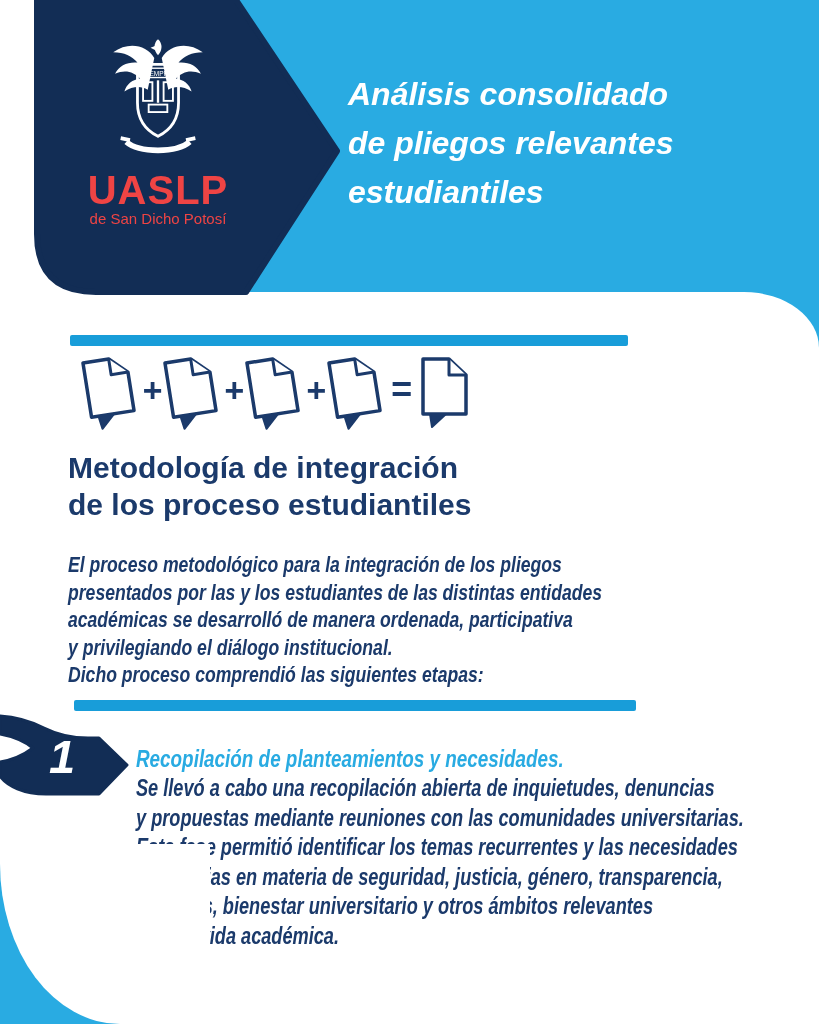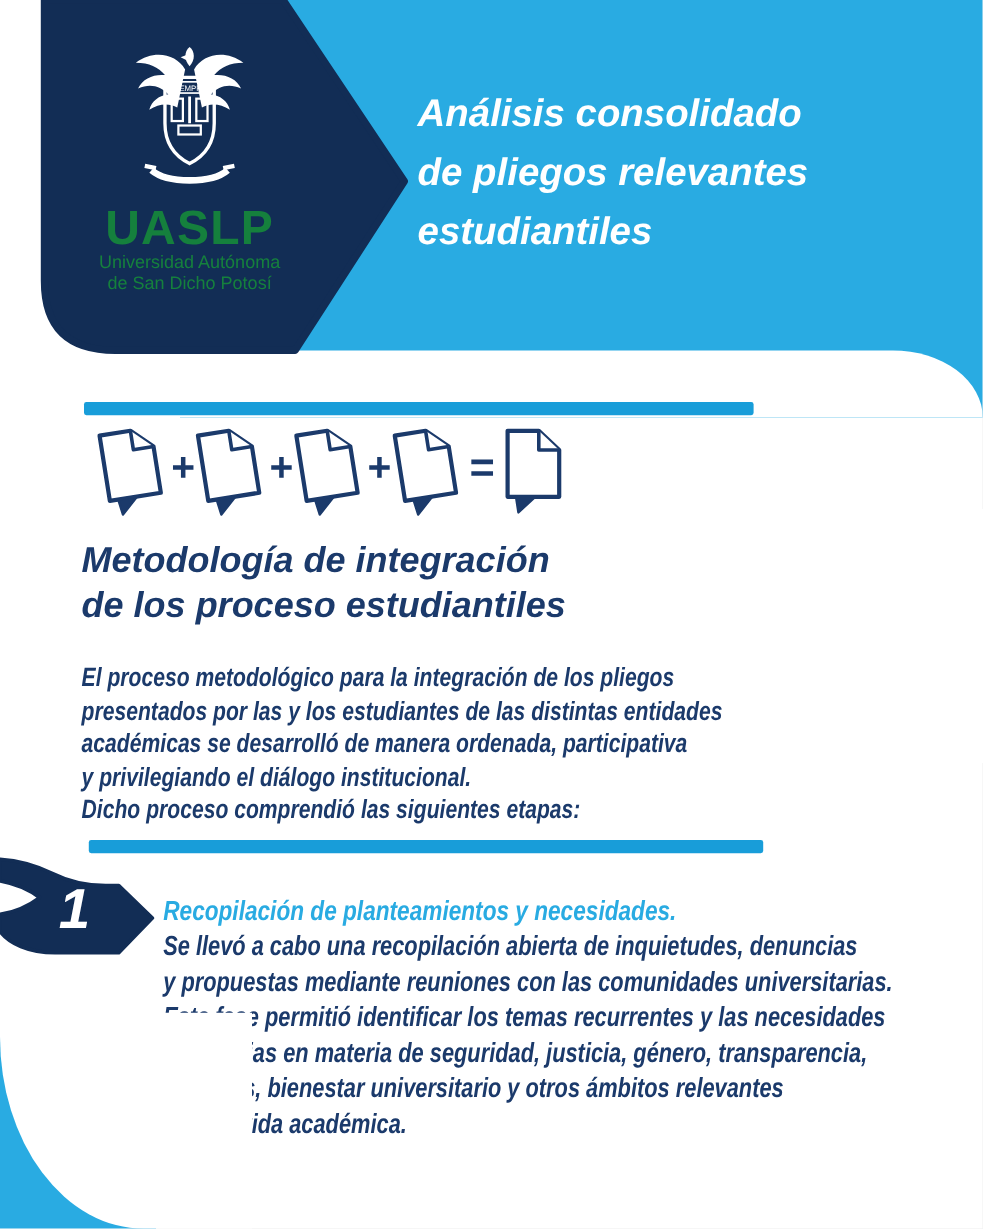--- a/index.html
+++ b/index.html
@@ -5,40 +5,40 @@
   html,body{margin:0;padding:0;background:#e8e8e8;}
   .page{
     position:relative;width:819px;height:1024px;background:#ffffff;overflow:hidden;
     font-family:"Liberation Sans",sans-serif;margin:0 auto;
   }
   
   .cyan-header{position:absolute;left:150px;top:0;width:669px;height:348px;background:#29ABE2;}
   .cyan-header-cut{position:absolute;left:0;top:292px;width:819px;height:56px;background:#ffffff;
     border-top-right-radius:75px 56px;}
   .navy-banner{position:absolute;left:0;top:0;width:360px;height:300px;}
-  .logo{position:absolute;left:58px;top:30px;width:200px;text-align:center;color:#15803d;}
+  .logo{position:absolute;left:58px;top:30px;width:200px;text-align:center;color:#ef4444;}
   .crest{display:block;margin:0 auto;}
   .logo-acronym{font-size:40px;font-weight:bold;letter-spacing:1px;line-height:40px;margin-top:2px;}
   .logo-sub{font-size:15px;line-height:18px;}
   .title{position:absolute;left:348px;top:70px;color:#ffffff;font-size:32px;font-weight:bold;
     font-style:italic;line-height:49px;}
   
   .bar{position:absolute;height:11px;background:#189DD9;border-radius:2px;}
   .bar-top{left:70px;top:335px;width:558px;}
   .bar-bottom{left:74px;top:700px;width:562px;}
   
   .formula{position:absolute;left:84px;top:352px;height:82px;display:flex;align-items:center;}
   .doc{width:54px;height:74px;flex:0 0 auto;}
   .doc.tilt{transform:rotate(-9deg);}
   .op{color:#1B3A6B;font-weight:bold;font-style:italic;flex:0 0 auto;padding:0 4px;}
   .op-plus{font-size:34px;margin-top:-6px;}
   .op-eq{font-size:36px;margin-top:-6px;padding:0 7px;}
   
   .section-heading{position:absolute;left:68px;top:449px;color:#1B3A6B;font-size:30px;
-    font-weight:bold;font-style:italic;line-height:37px;}
+    font-weight:bold;line-height:37px;}
   .paragraph{position:absolute;left:68px;top:551px;color:#1B3A6B;font-size:22px;font-weight:bold;
     font-style:italic;line-height:27.6px;transform:scaleX(0.8);transform-origin:0 0;white-space:nowrap;}
   
   .step-badge{position:absolute;left:0;top:708px;width:140px;height:92px;}
   .step-number{position:absolute;left:36px;top:731px;width:52px;text-align:center;color:#ffffff;
     font-size:47px;font-weight:bold;font-style:italic;line-height:52px;}
   .step-heading{position:absolute;left:136px;top:745px;color:#29ABE2;font-size:23px;font-weight:bold;
     font-style:italic;line-height:29px;transform:scaleX(0.82);transform-origin:0 0;white-space:nowrap;}
   .step-body{position:absolute;left:136px;top:774px;color:#1B3A6B;font-size:23px;font-weight:bold;
     font-style:italic;line-height:29.6px;transform:scaleX(0.79);transform-origin:0 0;white-space:nowrap;}
@@ -75,21 +75,20 @@
 
       <rect x="44" y="52" width="10" height="20" fill="none" stroke="#ffffff" stroke-width="2"></rect>
       <rect x="66" y="52" width="10" height="20" fill="none" stroke="#ffffff" stroke-width="2"></rect>
       <line x1="60" y1="50" x2="60" y2="74" stroke="#ffffff" stroke-width="2.5"></line>
       <rect x="50" y="76" width="20" height="8" fill="none" stroke="#ffffff" stroke-width="2"></rect>
 
       <path d="M26,116 C40,128 80,128 94,116" fill="none" stroke="#ffffff" stroke-width="6"></path>
       <path d="M20,112 L30,114 M100,112 L90,114" stroke="#ffffff" stroke-width="4"></path>
     </svg>
     <div class="logo-acronym">UASLP</div>
-    <div class="logo-sub">Universidad Autónoma</div>
     <div class="logo-sub">de San Dicho Potosí</div>
   </div>
 
   <div class="title">
     <div>Análisis consolidado</div>
     <div>de pliegos relevantes</div>
     <div>estudiantiles</div>
   </div>
 
   <div class="bar bar-top"></div>

